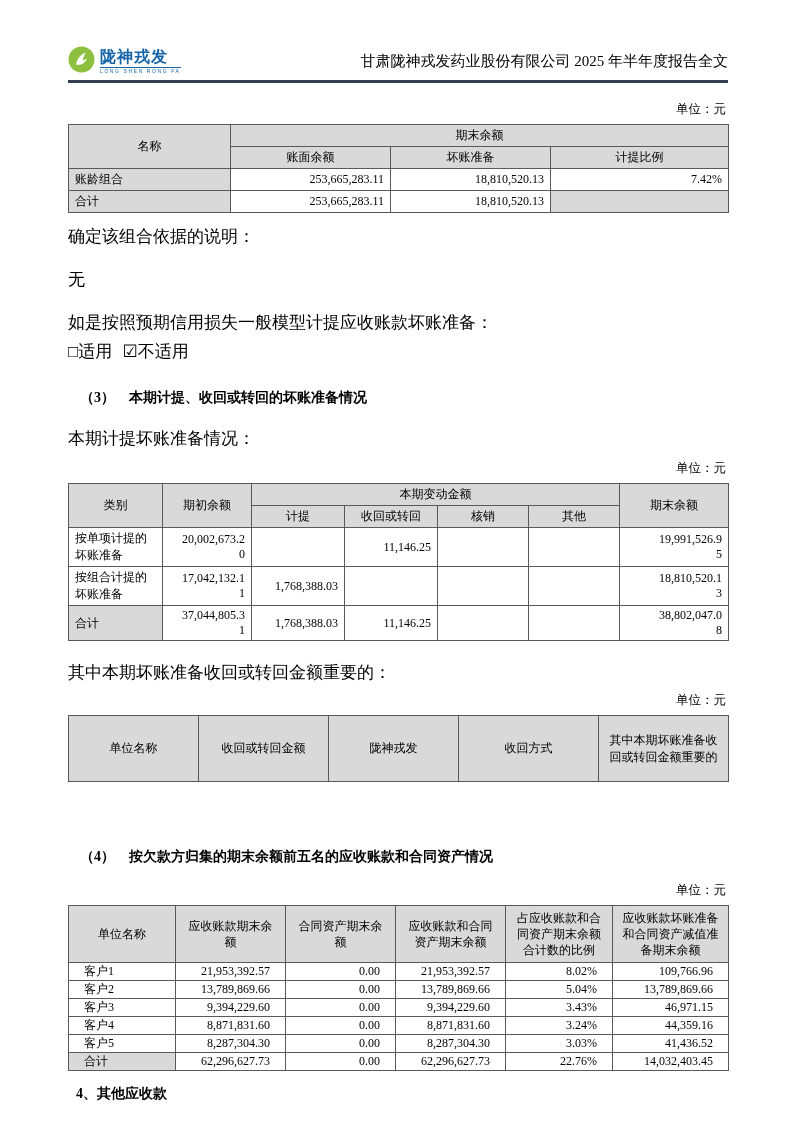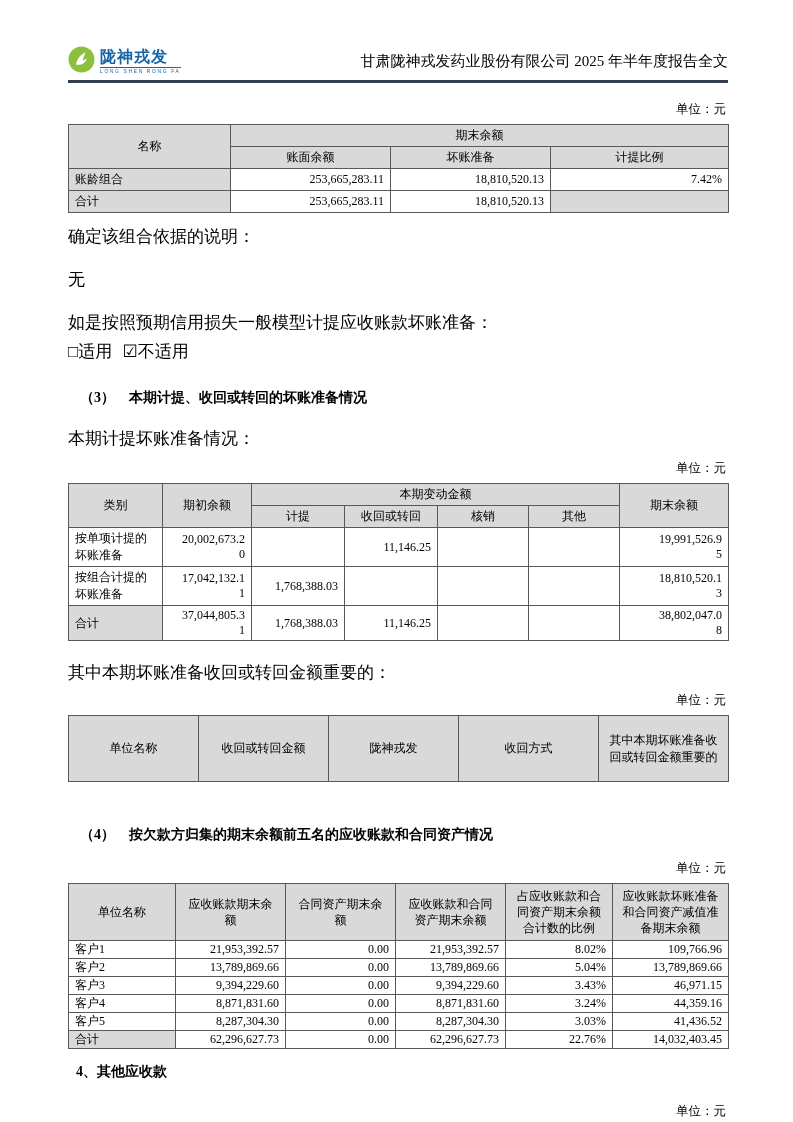--- a/index.html
+++ b/index.html
@@ -39,21 +39,21 @@
 
   .t1 th { height:22px; }
   .t1 td { height:21px; }
 
   .t2 td { padding:2px 6px; }
   .t2 th { height:22px; padding:2px 4px; }
 
   .t3 th { height:66px; padding:4px 10px; line-height:17px; }
 
   .t4 th { padding:4px 8px; line-height:16px; }
-  .t4 td { padding:1px 6px; line-height:15px; height:18px; }
+  .t4 td { padding:1px 15px; line-height:15px; height:18px; }
 
   .pageno { text-align:right; font-size:12.5px; margin-top:20px; padding-right:14px; }
 </style>
 </head>
 <body>
 
 <div class="page">
 
   <div class="hdr">
     <div class="logo-wrap">
@@ -200,21 +200,21 @@
         <tr>
       <th>单位名称</th>
       <th>收回或转回金额</th>
       <th>陇神戎发</th>
       <th>收回方式</th>
       <th>其中本期坏账准备收回或转回金额重要的</th>
     </tr>
   </tbody>
     </table>
 
-  <div class="h-sec" style="margin-top:44px">
+  <div class="h-sec" style="margin-top:66px">
     <span class="h-num">（4）</span><span>按欠款方归集的期末余额前五名的应收账款和合同资产情况</span>
   </div>
   <div class="unit" style="margin-top:16px">单位：元</div>
 
   <table class="t4">
     <colgroup>
         <col style="width:107px">
         <col style="width:110px">
         <col style="width:110px">
         <col style="width:110px">

